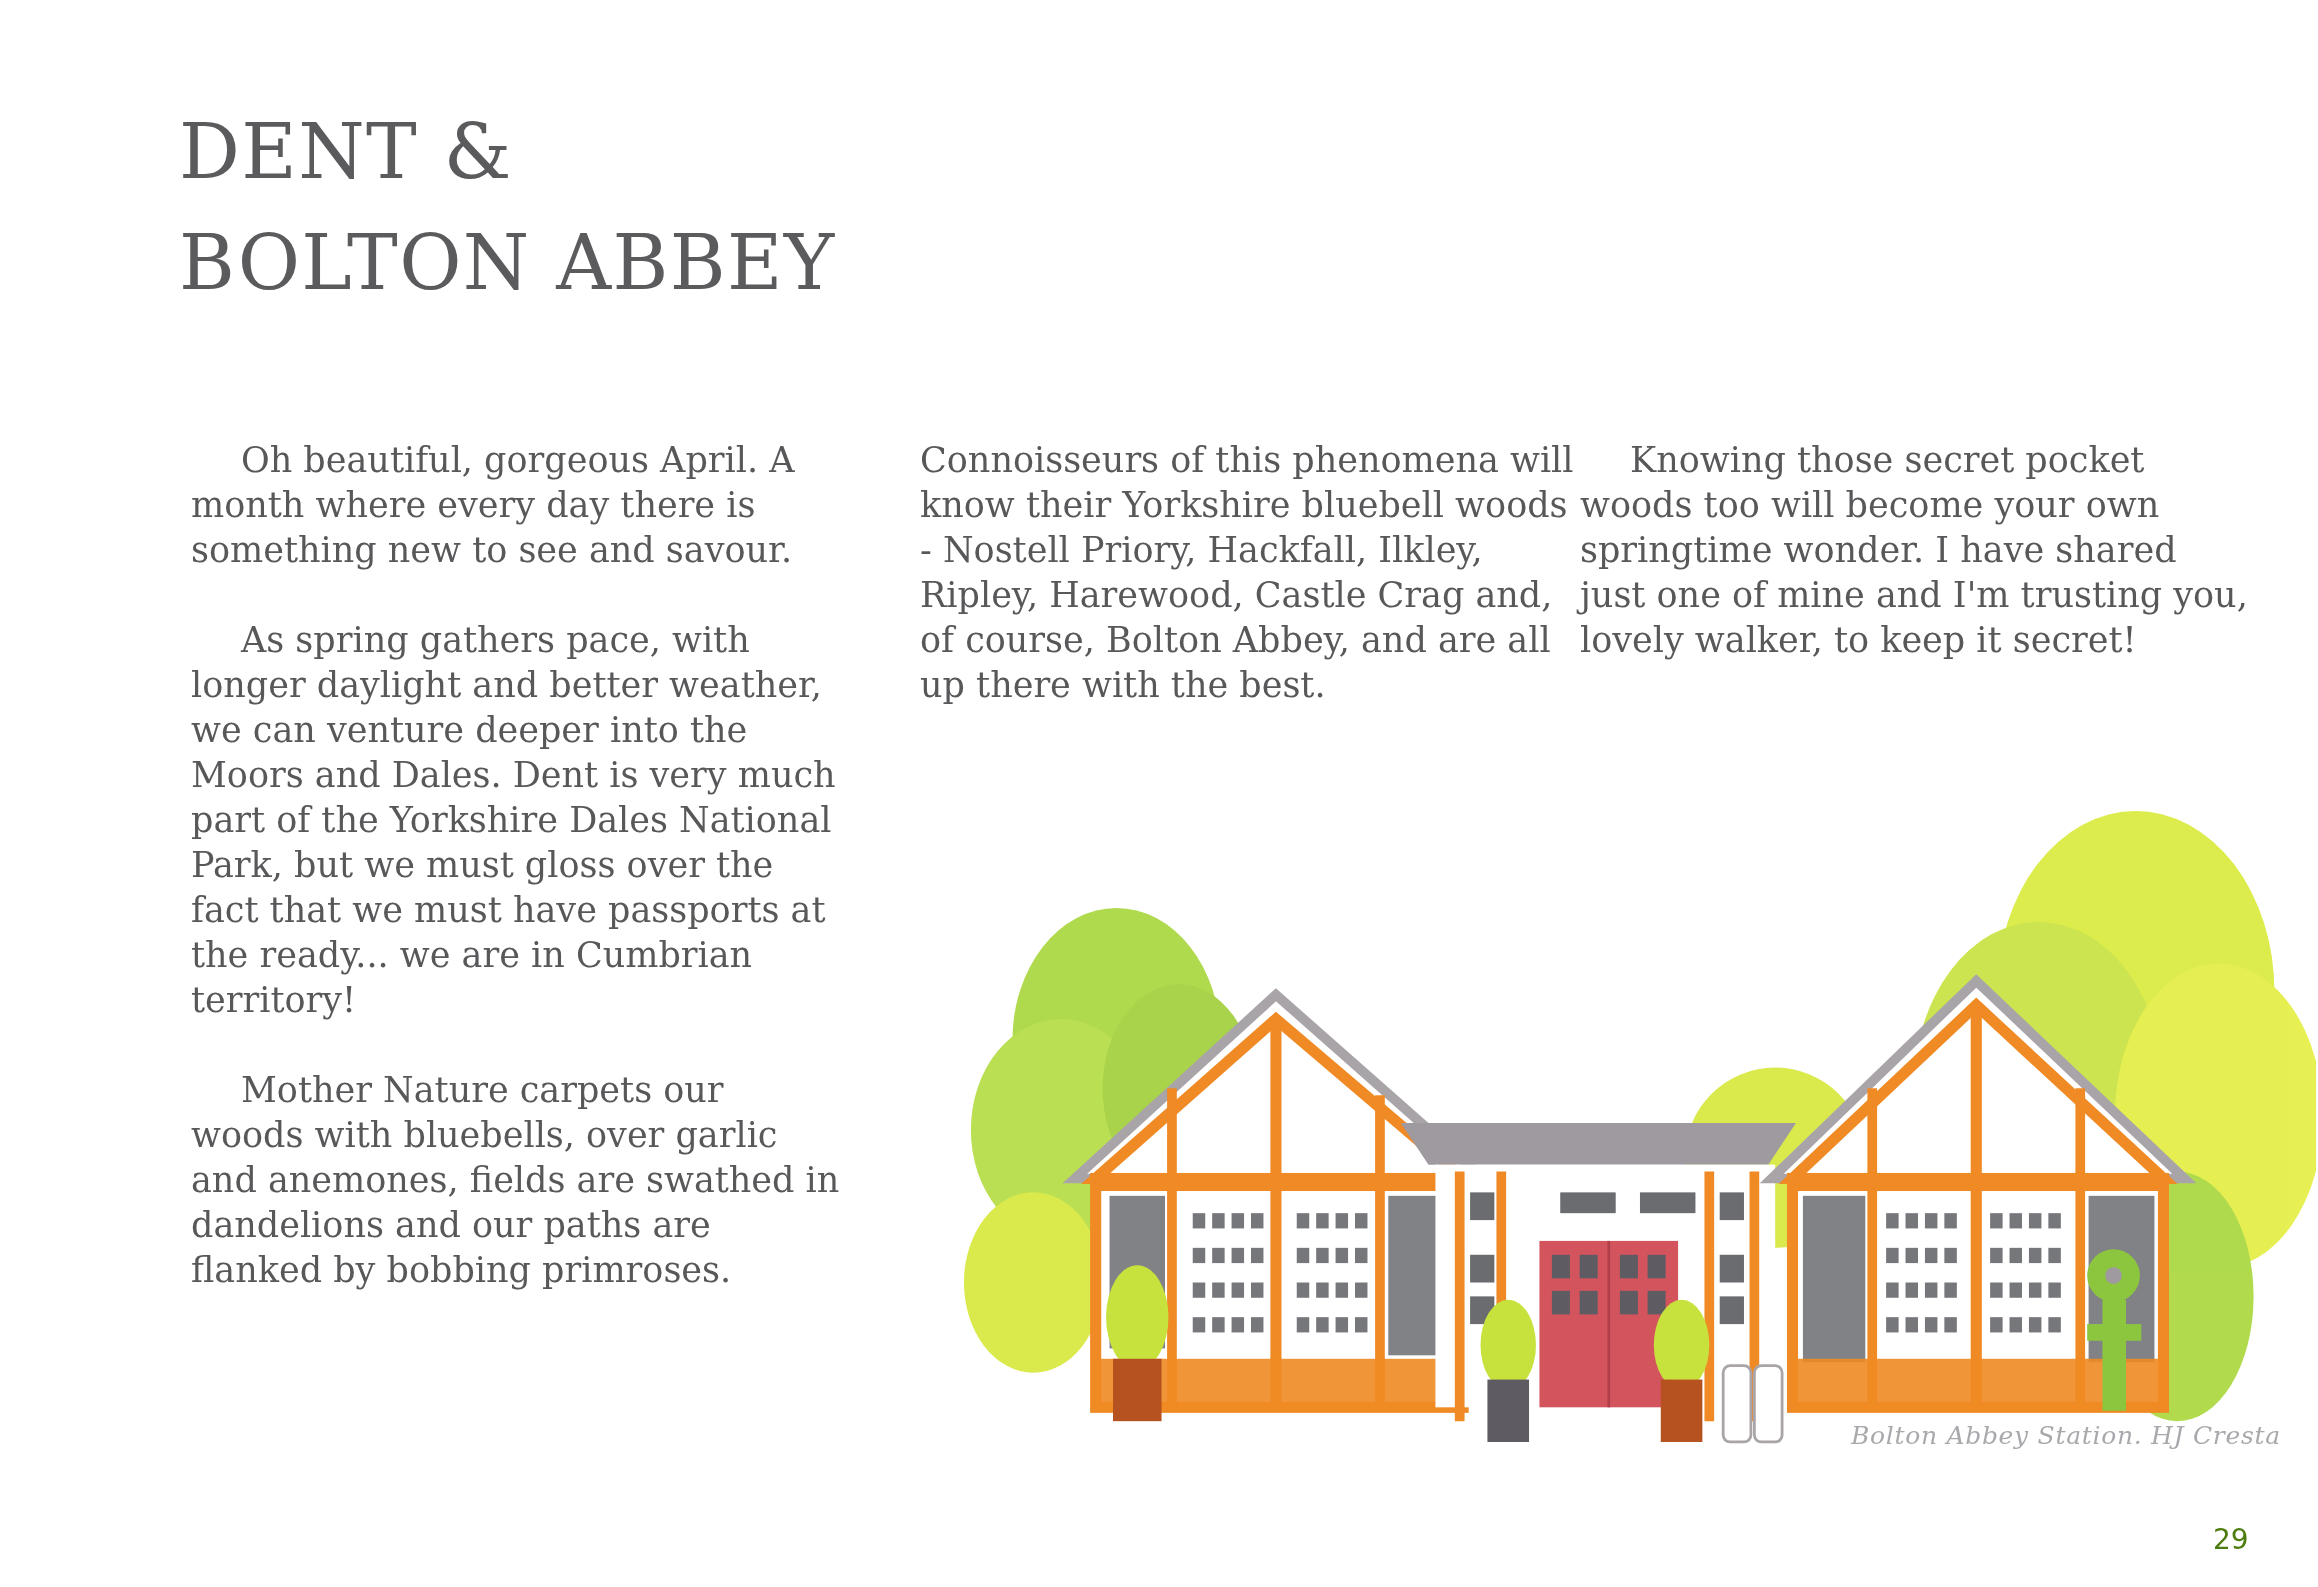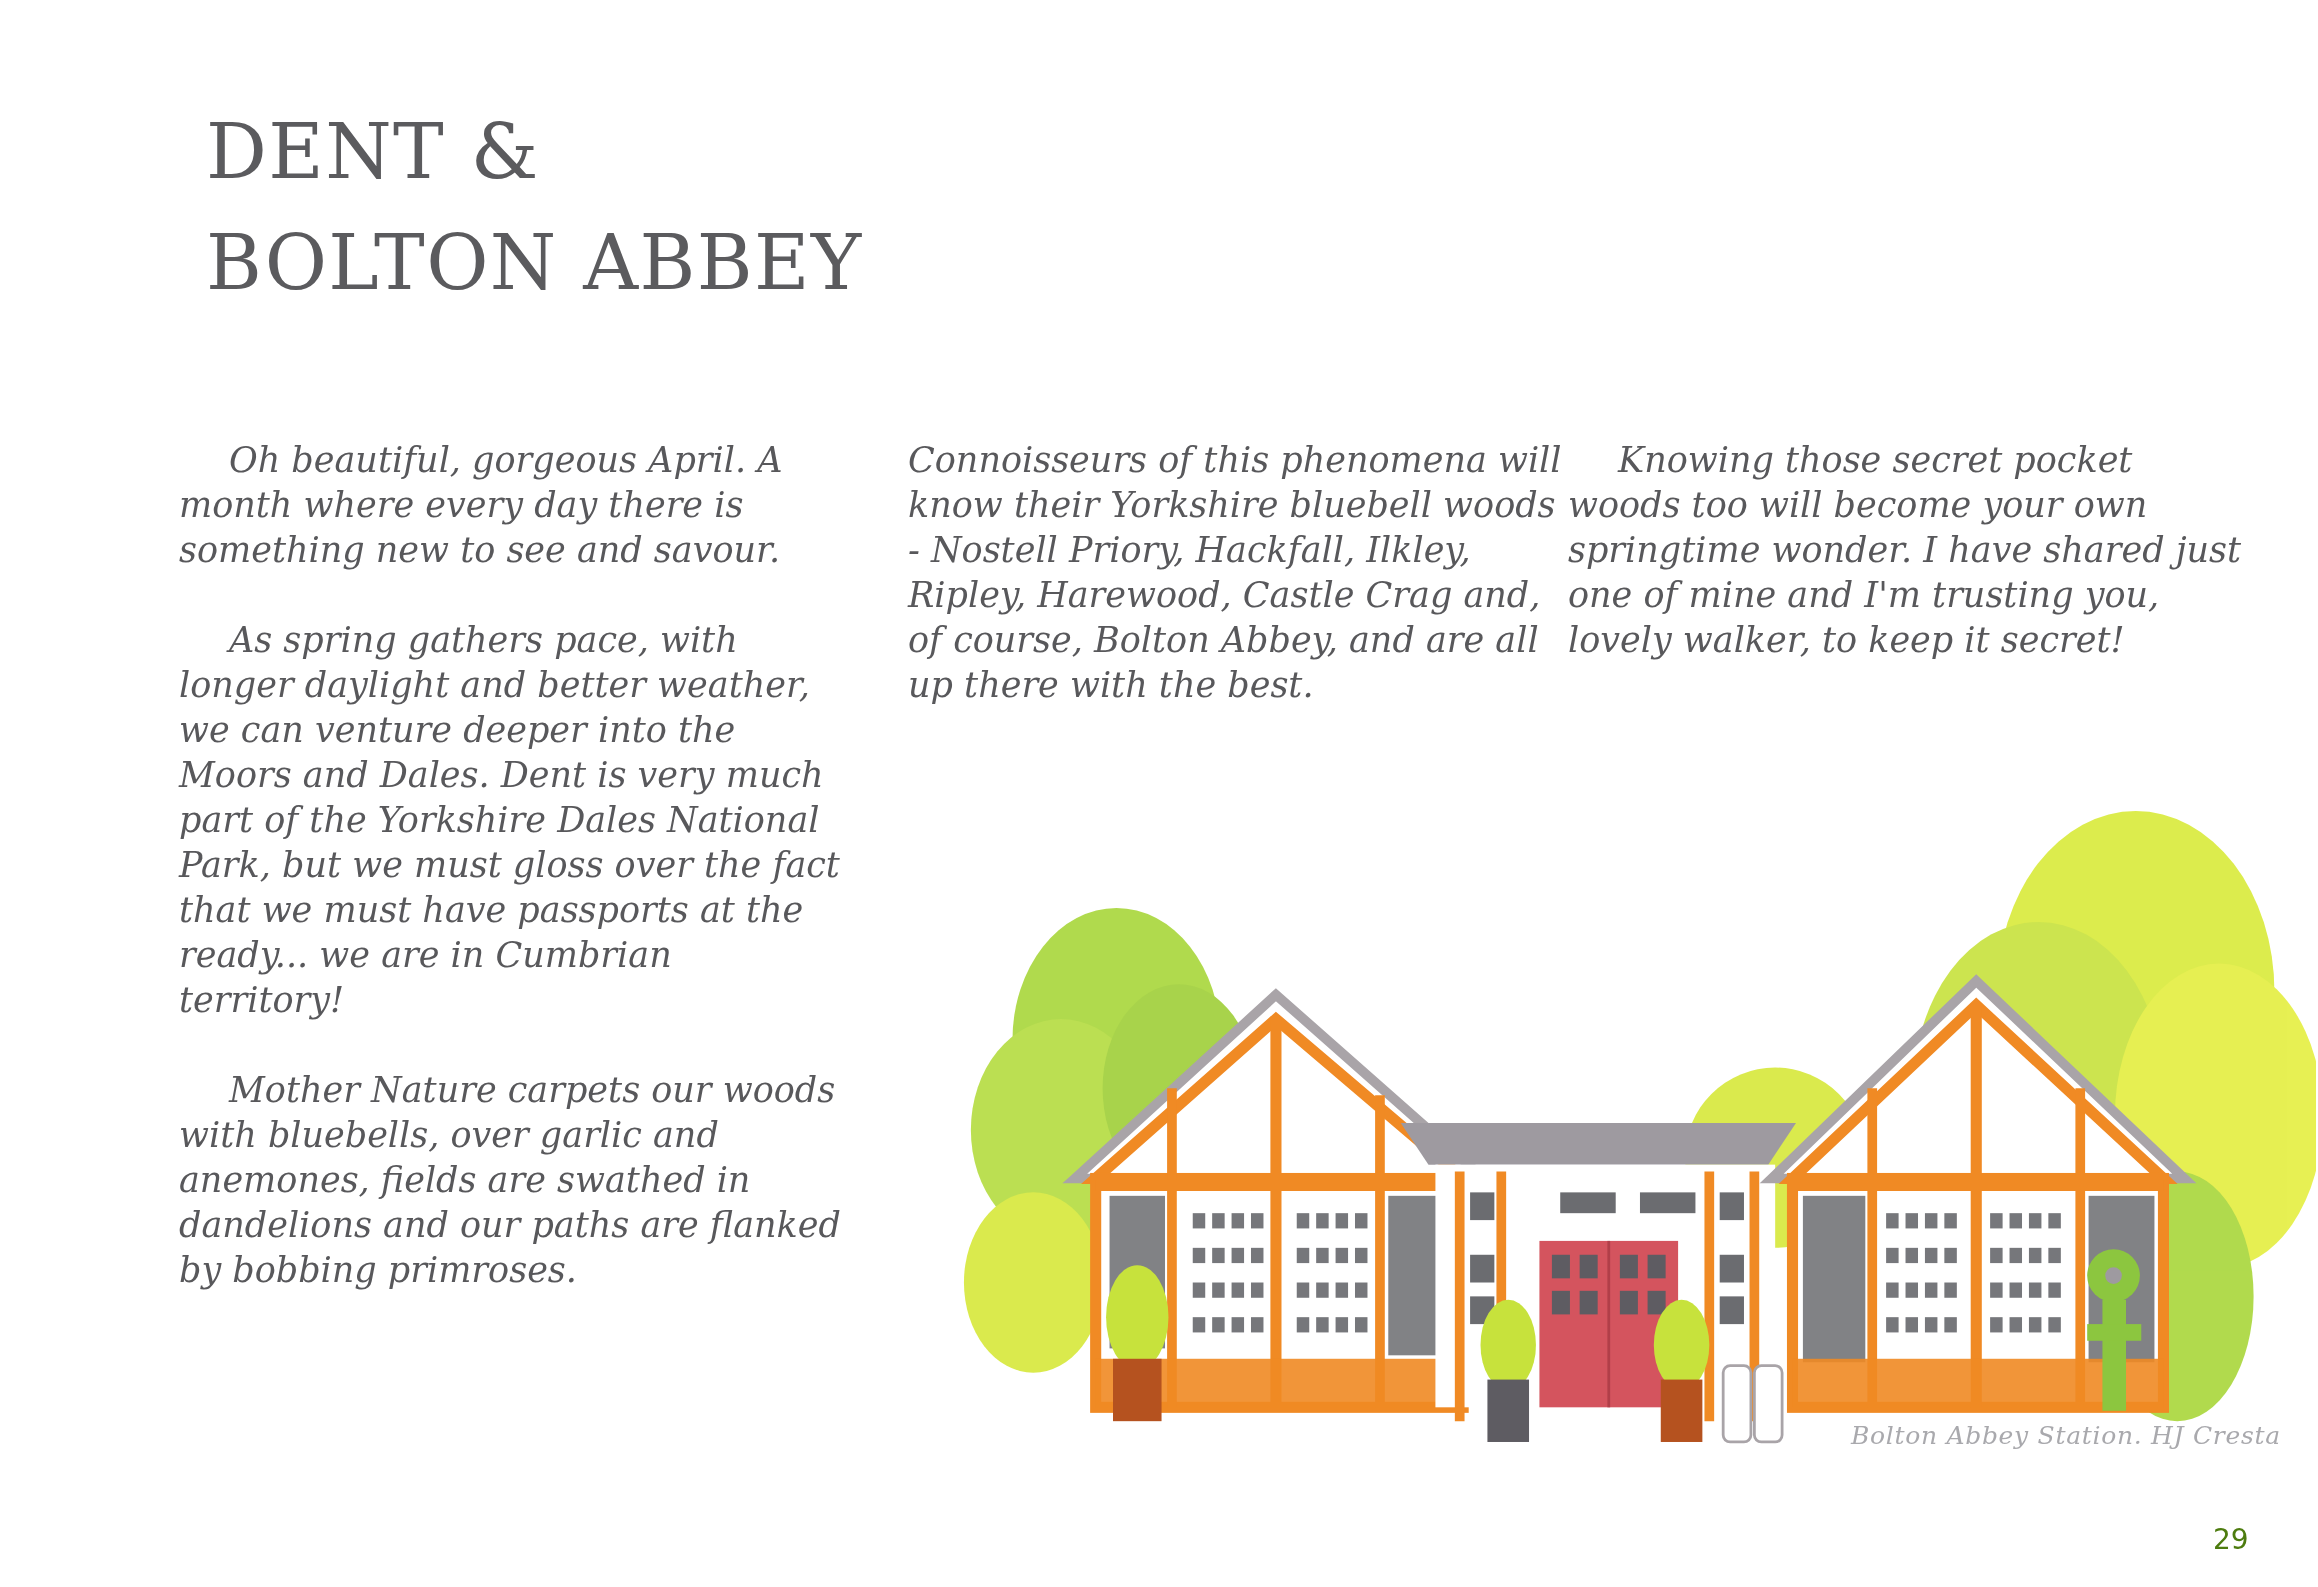--- a/index.html
+++ b/index.html
@@ -1,23 +1,23 @@
 <!DOCTYPE html>
 <html style="font-size:11px"><head>
 <meta charset="utf-8">
 <style>
   html, body { margin:0; padding:0; background:#ffffff; }
   body { width:2319px; height:1587px; position:relative; overflow:hidden;
          font-family: "DejaVu Serif", "Liberation Serif", serif; color:#58585b; }
   .title { position:absolute; left:179px; top:96px; margin:0;
            font-family:"DejaVu Serif", serif; font-weight:normal;
            font-size:76px; line-height:111px; color:#5b5b5e; letter-spacing:1.4px; }
-  .title span { display:block;margin-left:27px; }
+  .title span { display:block; }
   .col { position:absolute; top:438px; font-size:35px; line-height:45px; color:#58585b; }
-  .col p { margin:0 0 45px 0;font-style:italic; }
+  .col p { margin:0 0 45px 12px; }
   .col p.indent { text-indent:50px; }
   .col1 { left:179px; width:666px; }
   .col2 { left:908px; width:666px; }
   .col3 { left:1568px; width:680px; }
   .pagenum { position:absolute; left:2213px; top:1523px; font-family:"DejaVu Sans", sans-serif;
              font-size:28px; color:#4d7c0f; }
   .illus { position:absolute; left:957px; top:797px; width:1359px; height:659px;text-align:right; }
   .caption { position:absolute; left:1851px; top:1425px; font-family:"DejaVu Serif", serif;
              font-style:italic; font-size:25px; color:#a9a9ad; letter-spacing:0.7px; }
 </style>

